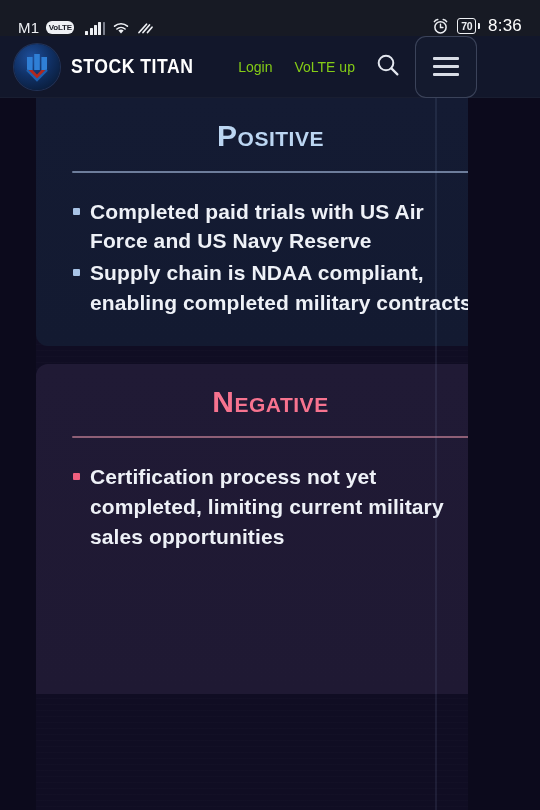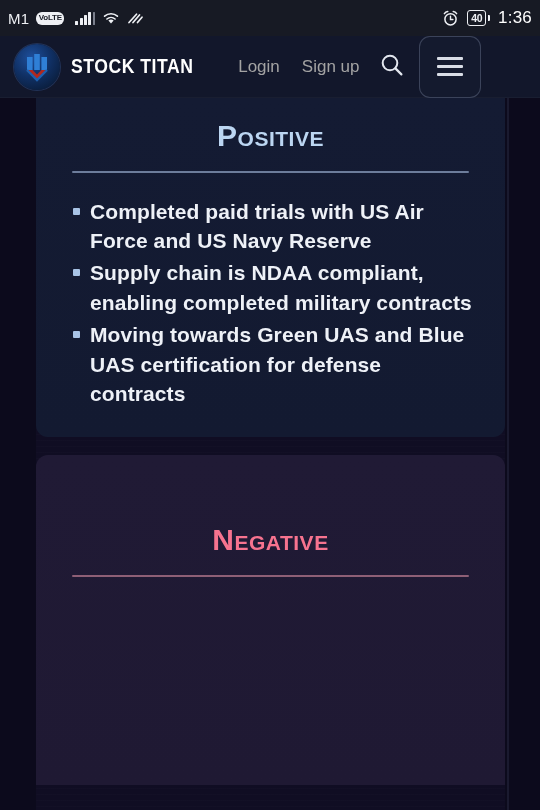--- a/index.html
+++ b/index.html
@@ -8,22 +8,22 @@
     background:#0c0a1c;
     font-family:"Liberation Sans", sans-serif;
     overflow:hidden;
   }
 
   
   .statusbar{
     position:relative;
     height:36px; width:100%;
     background:#171a24;
-    display:flex; align-items:center;
-    padding:0 8px;
+    display:flex; align-items:flex-end;
+    padding:0 18px;
     color:#f2f3f6;
   }
   .sb-left{ display:flex; align-items:center; gap:7px; }
   .sb-right{ display:flex; align-items:center; gap:8px; margin-left:auto; }
   .carrier{ font-size:15px; letter-spacing:.2px; color:#eef0f4; font-weight:400; }
   .volte{
     background:#eef0f4; color:#171a24;
     font-size:8px; font-weight:700; line-height:1;
     padding:2.5px 2.5px; border-radius:6px; letter-spacing:-.2px;
   }
@@ -67,40 +67,40 @@
   }
   .brand-name{
     color:#ffffff; font-size:20px; font-weight:700;
     letter-spacing:.6px;
     font-family:"Liberation Sans Narrow","Liberation Sans",sans-serif;
     transform:scaleX(.88); transform-origin:left center;
     white-space:nowrap;
   }
   .nav{ display:flex; align-items:center; gap:22px; margin-left:28px; }
   .nav a{
-    color:#a3a3a3; font-size:17px; text-decoration:none; white-space:nowrap;
+    color:#84cc16; font-size:14px; text-decoration:none; white-space:nowrap;
   }
   .search-btn{
     margin-left:16px; width:34px; height:34px;
     display:flex; align-items:center; justify-content:center;
     cursor:pointer;
   }
   .burger{
     width:62px; height:62px; margin-left:10px;
     border:1px solid rgba(160,175,205,.28);
     border-radius:11px;
     display:flex; flex-direction:column; align-items:center; justify-content:center;
     gap:5px; cursor:pointer; background:#141a2e;
   }
   .burger span{ display:block; width:26px; height:3px; background:#d9dde6; border-radius:1px; }
 
   
   .viewport{
     position:relative;
-    width:540px; height:712px;
+    width:468px; height:712px;
     background:#0c0a1c;
     overflow:hidden;
   }
   .content{
     position:absolute; left:36px; top:0; width:469px;
     min-height:100%;
     background:#100d23;
   }
   
   .content::before{
@@ -136,21 +136,21 @@
   .card-title{
     text-align:center;
     font-weight:700;
     font-variant:small-caps;
     letter-spacing:.5px;
     font-size:30px;
     font-family:"Liberation Sans Narrow","Liberation Sans",sans-serif;
     line-height:1.35;
   }
   .card.positive .card-title{ color:#bcd6f2; }
-  .card.negative .card-title{ color:#f7738f;margin-top:47px; }
+  .card.negative .card-title{ color:#f7738f; }
   .rule{ height:2px; margin:14px 8px 0 8px; border-radius:2px; }
   .card.positive .rule{ background:#6d7d9b; }
   .card.negative .rule{ background:#8e5f76; }
 
   ul.points{ list-style:none; margin:24px 0 0 0; padding:0; }
   ul.points li{
     position:relative;
     padding-left:26px;
     color:#eef1f7;
     font-size:21px;
@@ -198,43 +198,43 @@
   <div class="sb-right">
     <span class="alarm">
       <svg width="17" height="17" viewBox="0 0 17 17">
         <circle cx="8.5" cy="9.3" r="5.6" stroke="#eef0f4" stroke-width="1.5" fill="none"></circle>
         <path d="M8.5 6.2 v3.3 h2.4" stroke="#eef0f4" stroke-width="1.4" fill="none" stroke-linecap="round"></path>
         <path d="M2.4 3.6 a4.6 4.6 0 0 1 3.4-2.2" stroke="#eef0f4" stroke-width="1.5" fill="none" stroke-linecap="round"></path>
         <path d="M14.6 3.6 a4.6 4.6 0 0 0-3.4-2.2" stroke="#eef0f4" stroke-width="1.5" fill="none" stroke-linecap="round"></path>
       </svg>
     </span>
     <span class="batt">
-      <span class="batt-body">40</span>
+      <span class="batt-body">70</span>
       <span class="batt-cap"></span>
     </span>
-    <span class="clock">1:36</span>
+    <span class="clock">8:36</span>
   </div>
 </div>
 
 <div class="header">
   <div class="brand">
     <span class="logo">
       <svg width="30" height="32" viewBox="0 0 30 32">
         <rect x="5" y="6" width="5.6" height="13" fill="#2f7fd6"></rect>
         <rect x="12.2" y="3" width="5.6" height="16" fill="#2f7fd6"></rect>
         <rect x="19.4" y="6" width="5.6" height="13" fill="#2f7fd6"></rect>
         <path d="M5 19 L15 29 L25 19 L19.4 19 L15 23.4 L10.6 19 Z" fill="#b1281f"></path>
         <path d="M5 19 L15 29 L25 19" stroke="#1d5fae" stroke-width="2.4" fill="none"></path>
       </svg>
     </span>
     <span class="brand-name">STOCK TITAN</span>
   </div>
   <div class="nav">
     <a href="#">Login</a>
-    <a href="#">Sign up</a>
+    <a href="#">VoLTE up</a>
   </div>
   <div class="search-btn">
     <span>
       <svg width="26" height="26" viewBox="0 0 26 26">
         <circle cx="11" cy="11" r="7.3" stroke="#e3e7ef" stroke-width="2" fill="none"></circle>
         <path d="M16.4 16.4 L22.4 22.4" stroke="#e3e7ef" stroke-width="2.2" stroke-linecap="round"></path>
       </svg>
     </span>
   </div>
   <div class="burger">
@@ -246,26 +246,26 @@
 
 <div class="viewport">
   <div class="content">
 
     <section class="card positive">
       <div class="card-title">Positive</div>
       <div class="rule"></div>
       <ul class="points">
         <li>Completed paid trials with US Air Force and US Navy Reserve</li>
         <li>Supply chain is NDAA compliant, enabling completed military contracts</li>
-        <li>Moving towards Green UAS and Blue UAS certification for defense contracts</li>
       </ul>
     </section>
 
     <section class="card negative">
       <div class="card-title">Negative</div>
       <div class="rule"></div>
       <ul class="points">
+        <li>Certification process not yet completed, limiting current military sales opportunities</li>
       </ul>
     </section>
 
   </div>
   <div class="scroll-track"></div>
 </div>
 
 </body></html>

